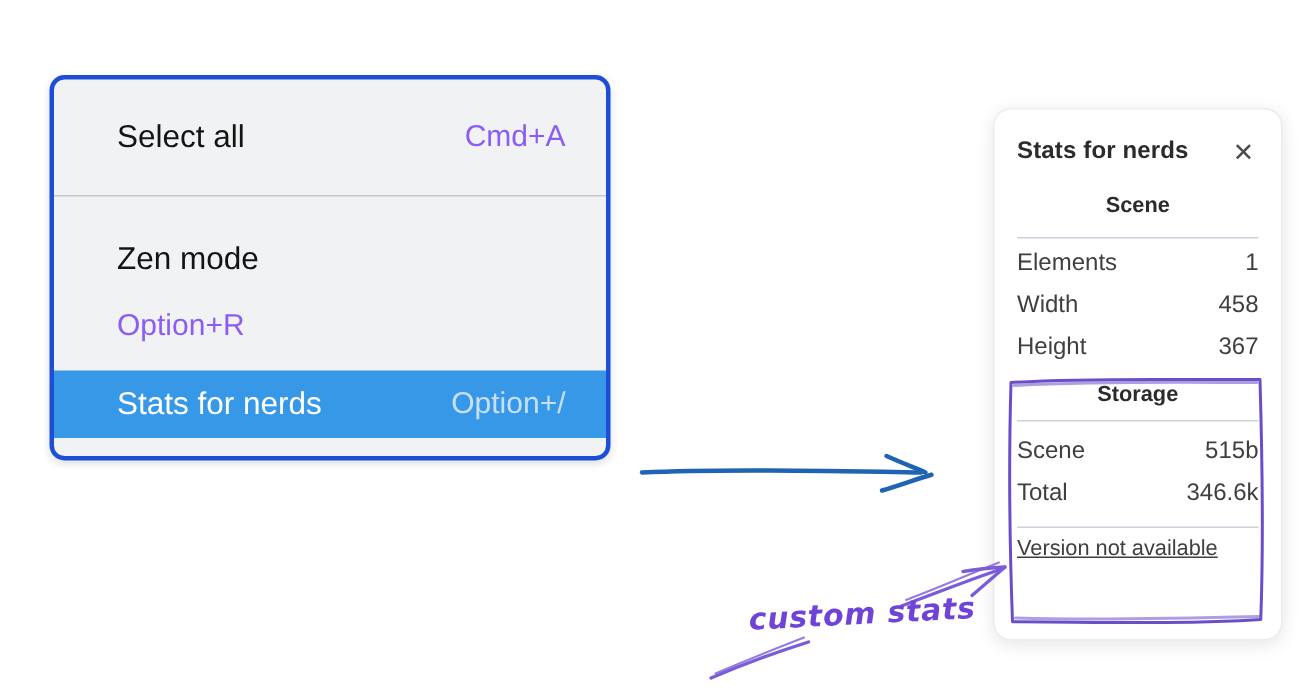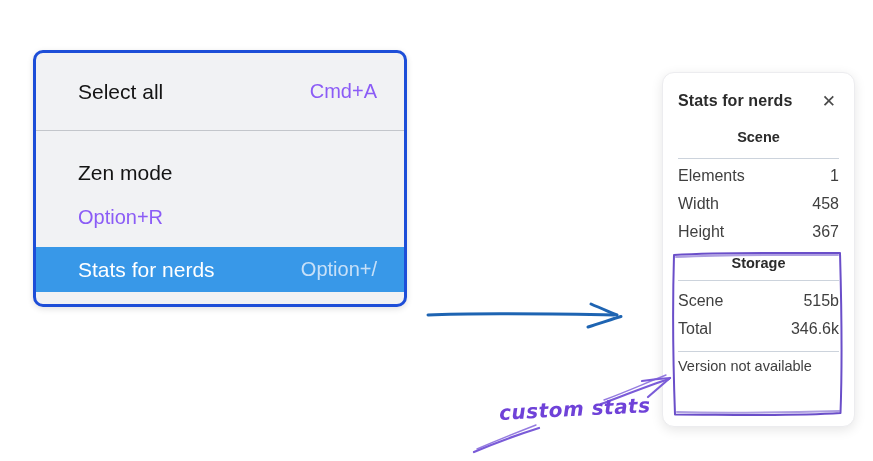--- a/index.html
+++ b/index.html
@@ -45,21 +45,21 @@
   .sec-rule { height:0; border-top:1px solid #ccd3dc; }
   .rule-scene   { margin-top:9px; }
   .rule-storage { margin-top:5px; }
   .rule-version { margin-top:8px; }
   .stat-row {
     display:flex; align-items:center; justify-content:space-between;
     height:28px; font-size:16px; color:#3f3f3f;gap:44px;
   }
   .rows-scene { margin-top:3px; }
   .rows-storage { margin-top:6px; }
-  .version-note { margin-top:6px; height:20px; font-size:14.5px; color:#3f3f3f; }
+  .version-note { margin-top:6px; height:20px; font-size:14.5px; color:#3f3f3f;text-decoration:underline; }
 
   
   .overlay { position:absolute; left:0; top:0; width:873px; height:461px; pointer-events:none; }
   .custom-stats-label {
     position:absolute; left:499px; top:397px; width:150px;
     font-family:"DejaVu Sans", cursive;
     font-size:20px; font-weight:bold; font-style:italic;
     color:#6f42d8; transform:rotate(-3deg); letter-spacing:0.5px;
     pointer-events:none; white-space:nowrap;
   }

